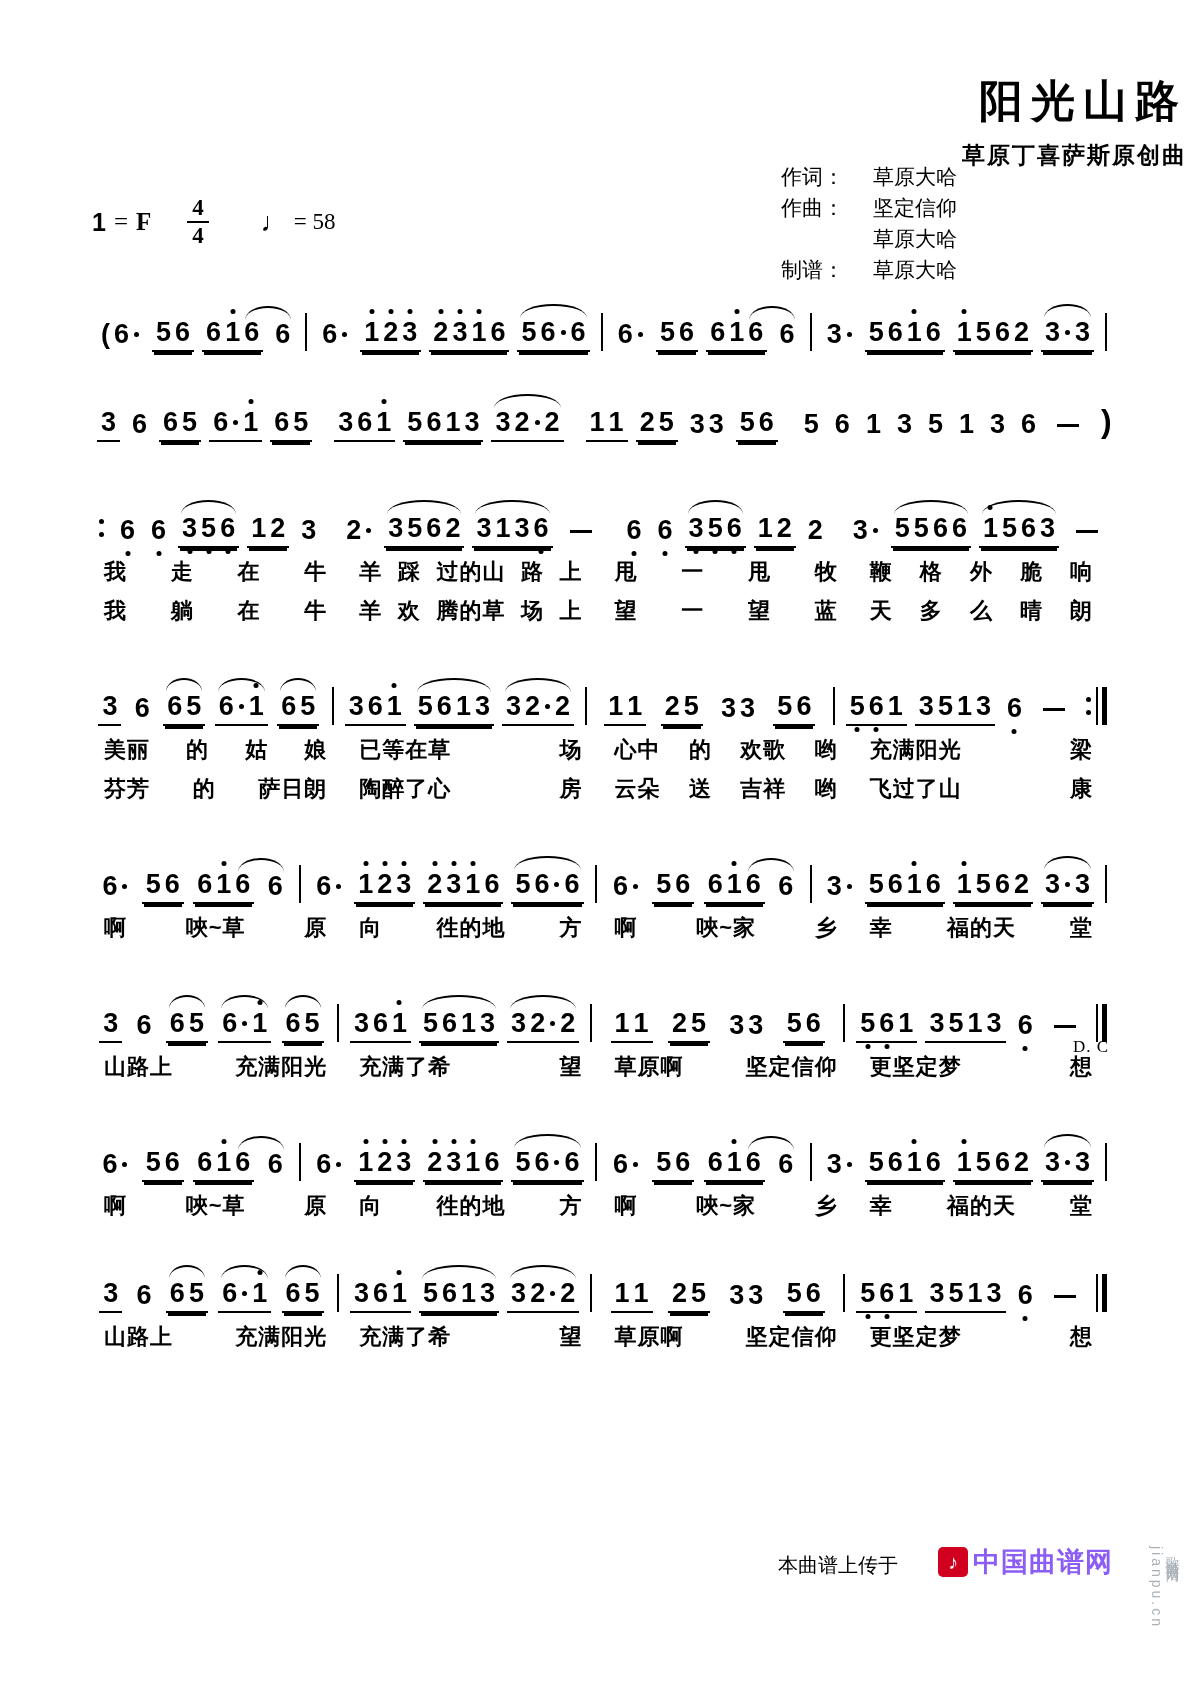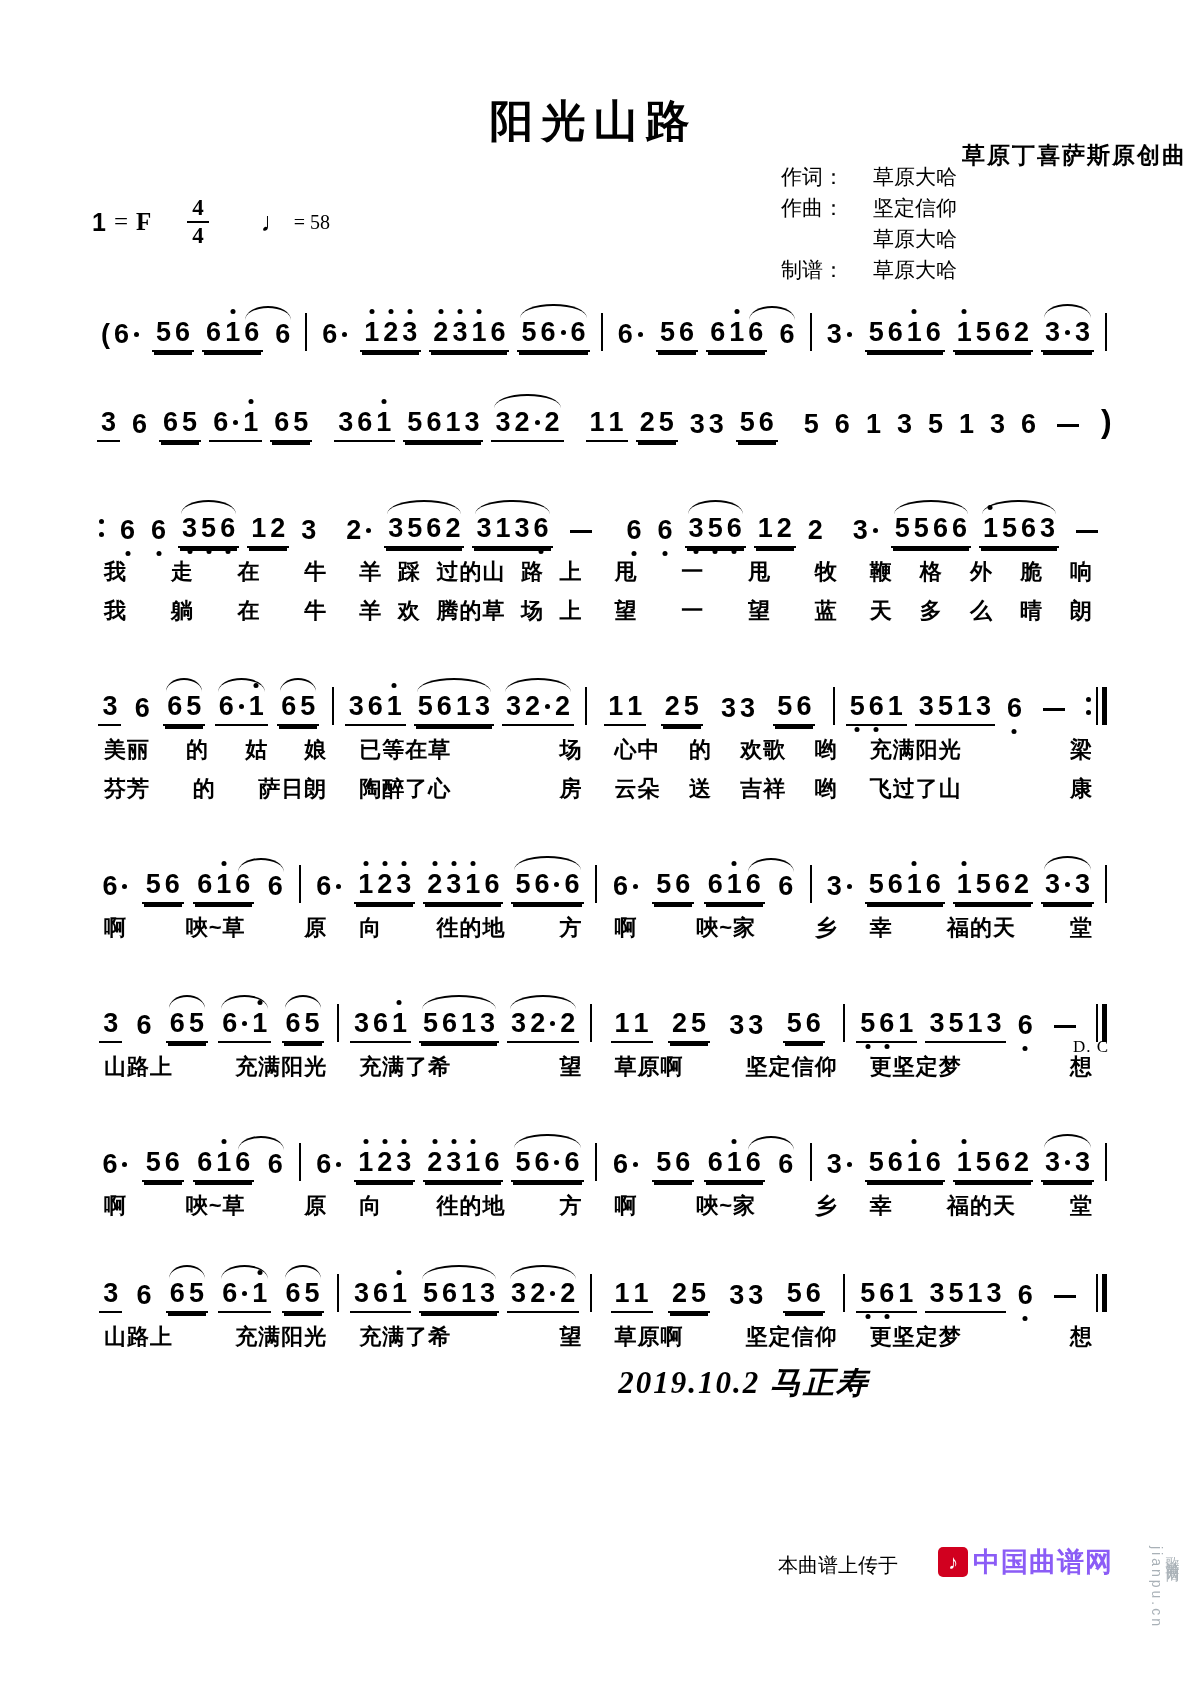--- a/index.html
+++ b/index.html
@@ -1,38 +1,38 @@
 <!DOCTYPE html>
 <html><head>
 <meta charset="utf-8">
 <style>
   html,body{margin:0;padding:0;background:#fff;}
   .page{position:relative;width:1187px;height:1681px;background:#fff;overflow:hidden;
         font-family:"Liberation Serif",serif;color:#000;}
 
   
-  .title{position:absolute;top:92px;left:0;width:100%;text-align:center;
+  .title{position:absolute;top:72px;left:0;width:100%;text-align:right;
          font-size:44px;font-weight:700;letter-spacing:8px;}
   .subtitle{position:absolute;top:140px;left:0;width:100%;text-align:right;
             font-size:23px;font-weight:700;letter-spacing:2px;}
   .credits{position:absolute;top:162px;right:230px;font-size:21px;line-height:31px;}
   .credit-row{display:flex;margin-left:36px;}
   .credit-label{display:inline-block;width:92px;}
 
   
   .keyline{position:absolute;top:196px;left:92px;display:flex;align-items:center;font-size:25px;font-weight:700;}
   .keyline .tonic{font-family:"Liberation Sans",sans-serif;}
   .keyline .eq{margin:0 8px;font-weight:400;}
   .frac{display:inline-flex;flex-direction:column;align-items:center;line-height:1.05;
         font-size:23px;margin-left:36px;}
   .frac .fnum{padding:0 5px 1px;border-bottom:2px solid #000;}
   .frac .fden{padding-top:1px;}
   .tempo{display:flex;align-items:center;margin-left:52px;font-weight:400;}
   .tempo .tnote{font-size:27px;margin-right:6px;}
-  .tempo .tbpm{font-size:20px;}
+  .tempo .tbpm{font-size:23px;}
 
   
   .score{position:absolute;left:88px;right:78px;top:282px;}
   .sysline{position:relative;margin-bottom:30px;}
   .sysline:nth-child(1){margin-bottom:20px;}
   .sysline:nth-child(2){margin-bottom:36px;}
   .sysline:nth-child(7){margin-bottom:22px;}
 
   .staff{display:flex;align-items:flex-end;padding-top:18px;min-height:52px;}
   .measure{flex:1;display:flex;justify-content:space-evenly;align-items:flex-end;padding:0 5px;}
@@ -1327,21 +1327,20 @@
             <span class="lchunk">坚定信仰</span>
           </div>
           <div class="lyrmea">
             <span class="lchunk">更坚定梦</span>
             <span class="lchunk">想</span>
           </div>
         </div>
       </div>
     </div>
 
-  <div class="sig">2019.10.2  马正寿</div>
 
   <div class="footer">
     <div class="footer-upload">本曲谱上传于</div>
     <div class="logo">
       <span class="logo-icon" style="background: rgb(209, 0, 31);">♪</span>
       <span class="logo-text" style="color: #8b5cf6;">中国曲谱网</span>
     </div>
   </div>
 
   <div class="wm" style="color: rgb(169, 177, 183);">

